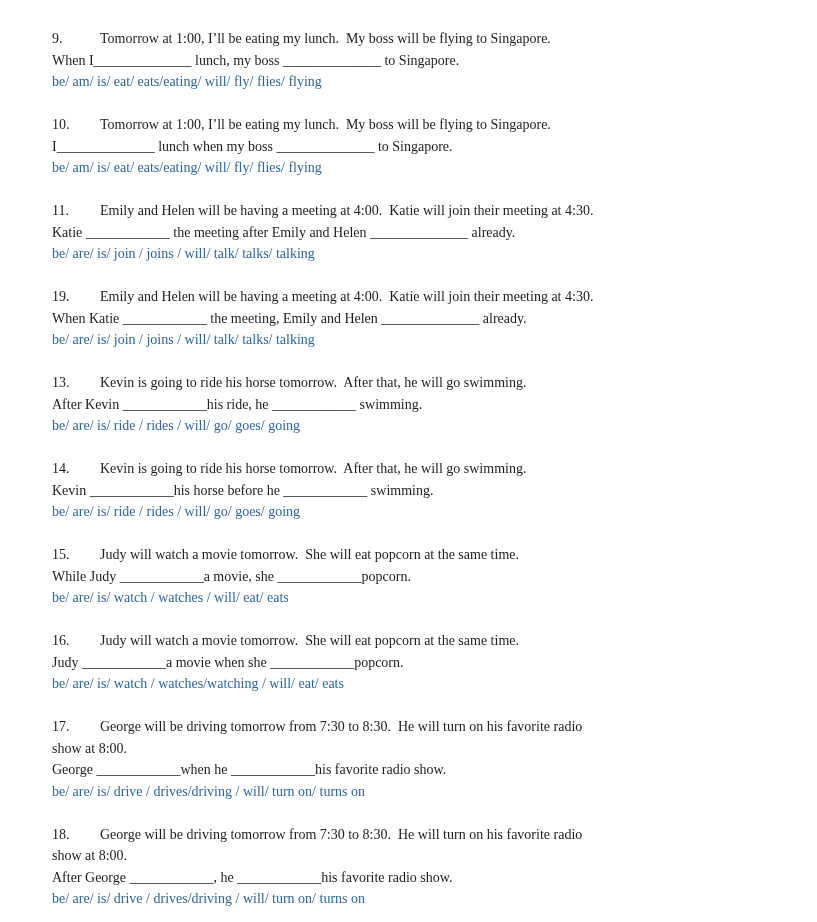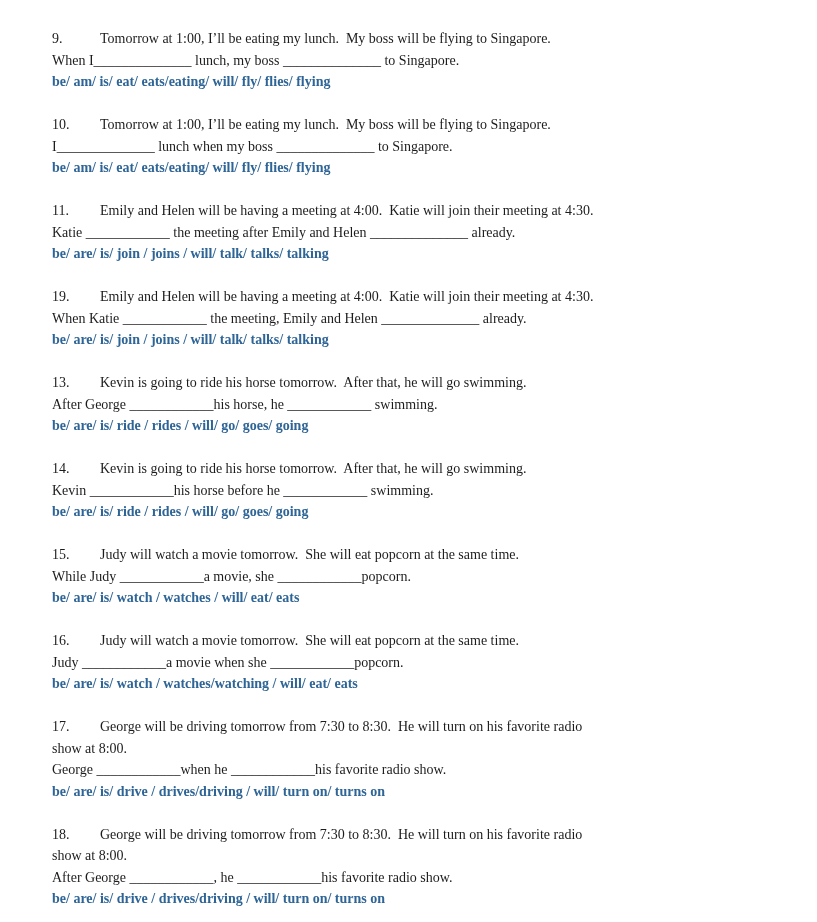--- a/index.html
+++ b/index.html
@@ -20,21 +20,21 @@
     overflow: hidden;
   }
   .exercise { margin-bottom: 21.5px; }
   .line { white-space: pre-wrap; }
   .num {
     display: inline-block;
     width: 48px;
     vertical-align: baseline;
   }
   .prompt { white-space: pre-wrap; }
-  .options { color: var(--options-text); font-weight: bold; }
+  .options { color: var(--options-text); }
 </style>
 </head>
 <body>
 
 <div class="page">
 
   <div class="exercise">
     <div class="line prompt-line"><span class="num">9.</span><span class="prompt">Tomorrow at 1:00, I’ll be eating my lunch.  My boss will be flying to Singapore.</span></div>
     <div class="line fill">When I______________ lunch, my boss ______________ to Singapore.</div>
     <div class="line options">be/ am/ is/ eat/ eats/eating/ will/ fly/ flies/ flying</div>
@@ -53,21 +53,21 @@
   </div>
 
   <div class="exercise">
     <div class="line prompt-line"><span class="num">19.</span><span class="prompt">Emily and Helen will be having a meeting at 4:00.  Katie will join their meeting at 4:30.</span></div>
     <div class="line fill">When Katie ____________ the meeting, Emily and Helen ______________ already.</div>
     <div class="line options">be/ are/ is/ join / joins / will/ talk/ talks/ talking</div>
   </div>
 
   <div class="exercise">
     <div class="line prompt-line"><span class="num">13.</span><span class="prompt">Kevin is going to ride his horse tomorrow.  After that, he will go swimming.</span></div>
-    <div class="line fill">After George ____________his horse, he ____________ swimming.</div>
+    <div class="line fill">After Kevin ____________his ride, he ____________ swimming.</div>
     <div class="line options">be/ are/ is/ ride / rides / will/ go/ goes/ going</div>
   </div>
 
   <div class="exercise">
     <div class="line prompt-line"><span class="num">14.</span><span class="prompt">Kevin is going to ride his horse tomorrow.  After that, he will go swimming.</span></div>
     <div class="line fill">Kevin ____________his horse before he ____________ swimming.</div>
     <div class="line options">be/ are/ is/ ride / rides / will/ go/ goes/ going</div>
   </div>
 
   <div class="exercise">

